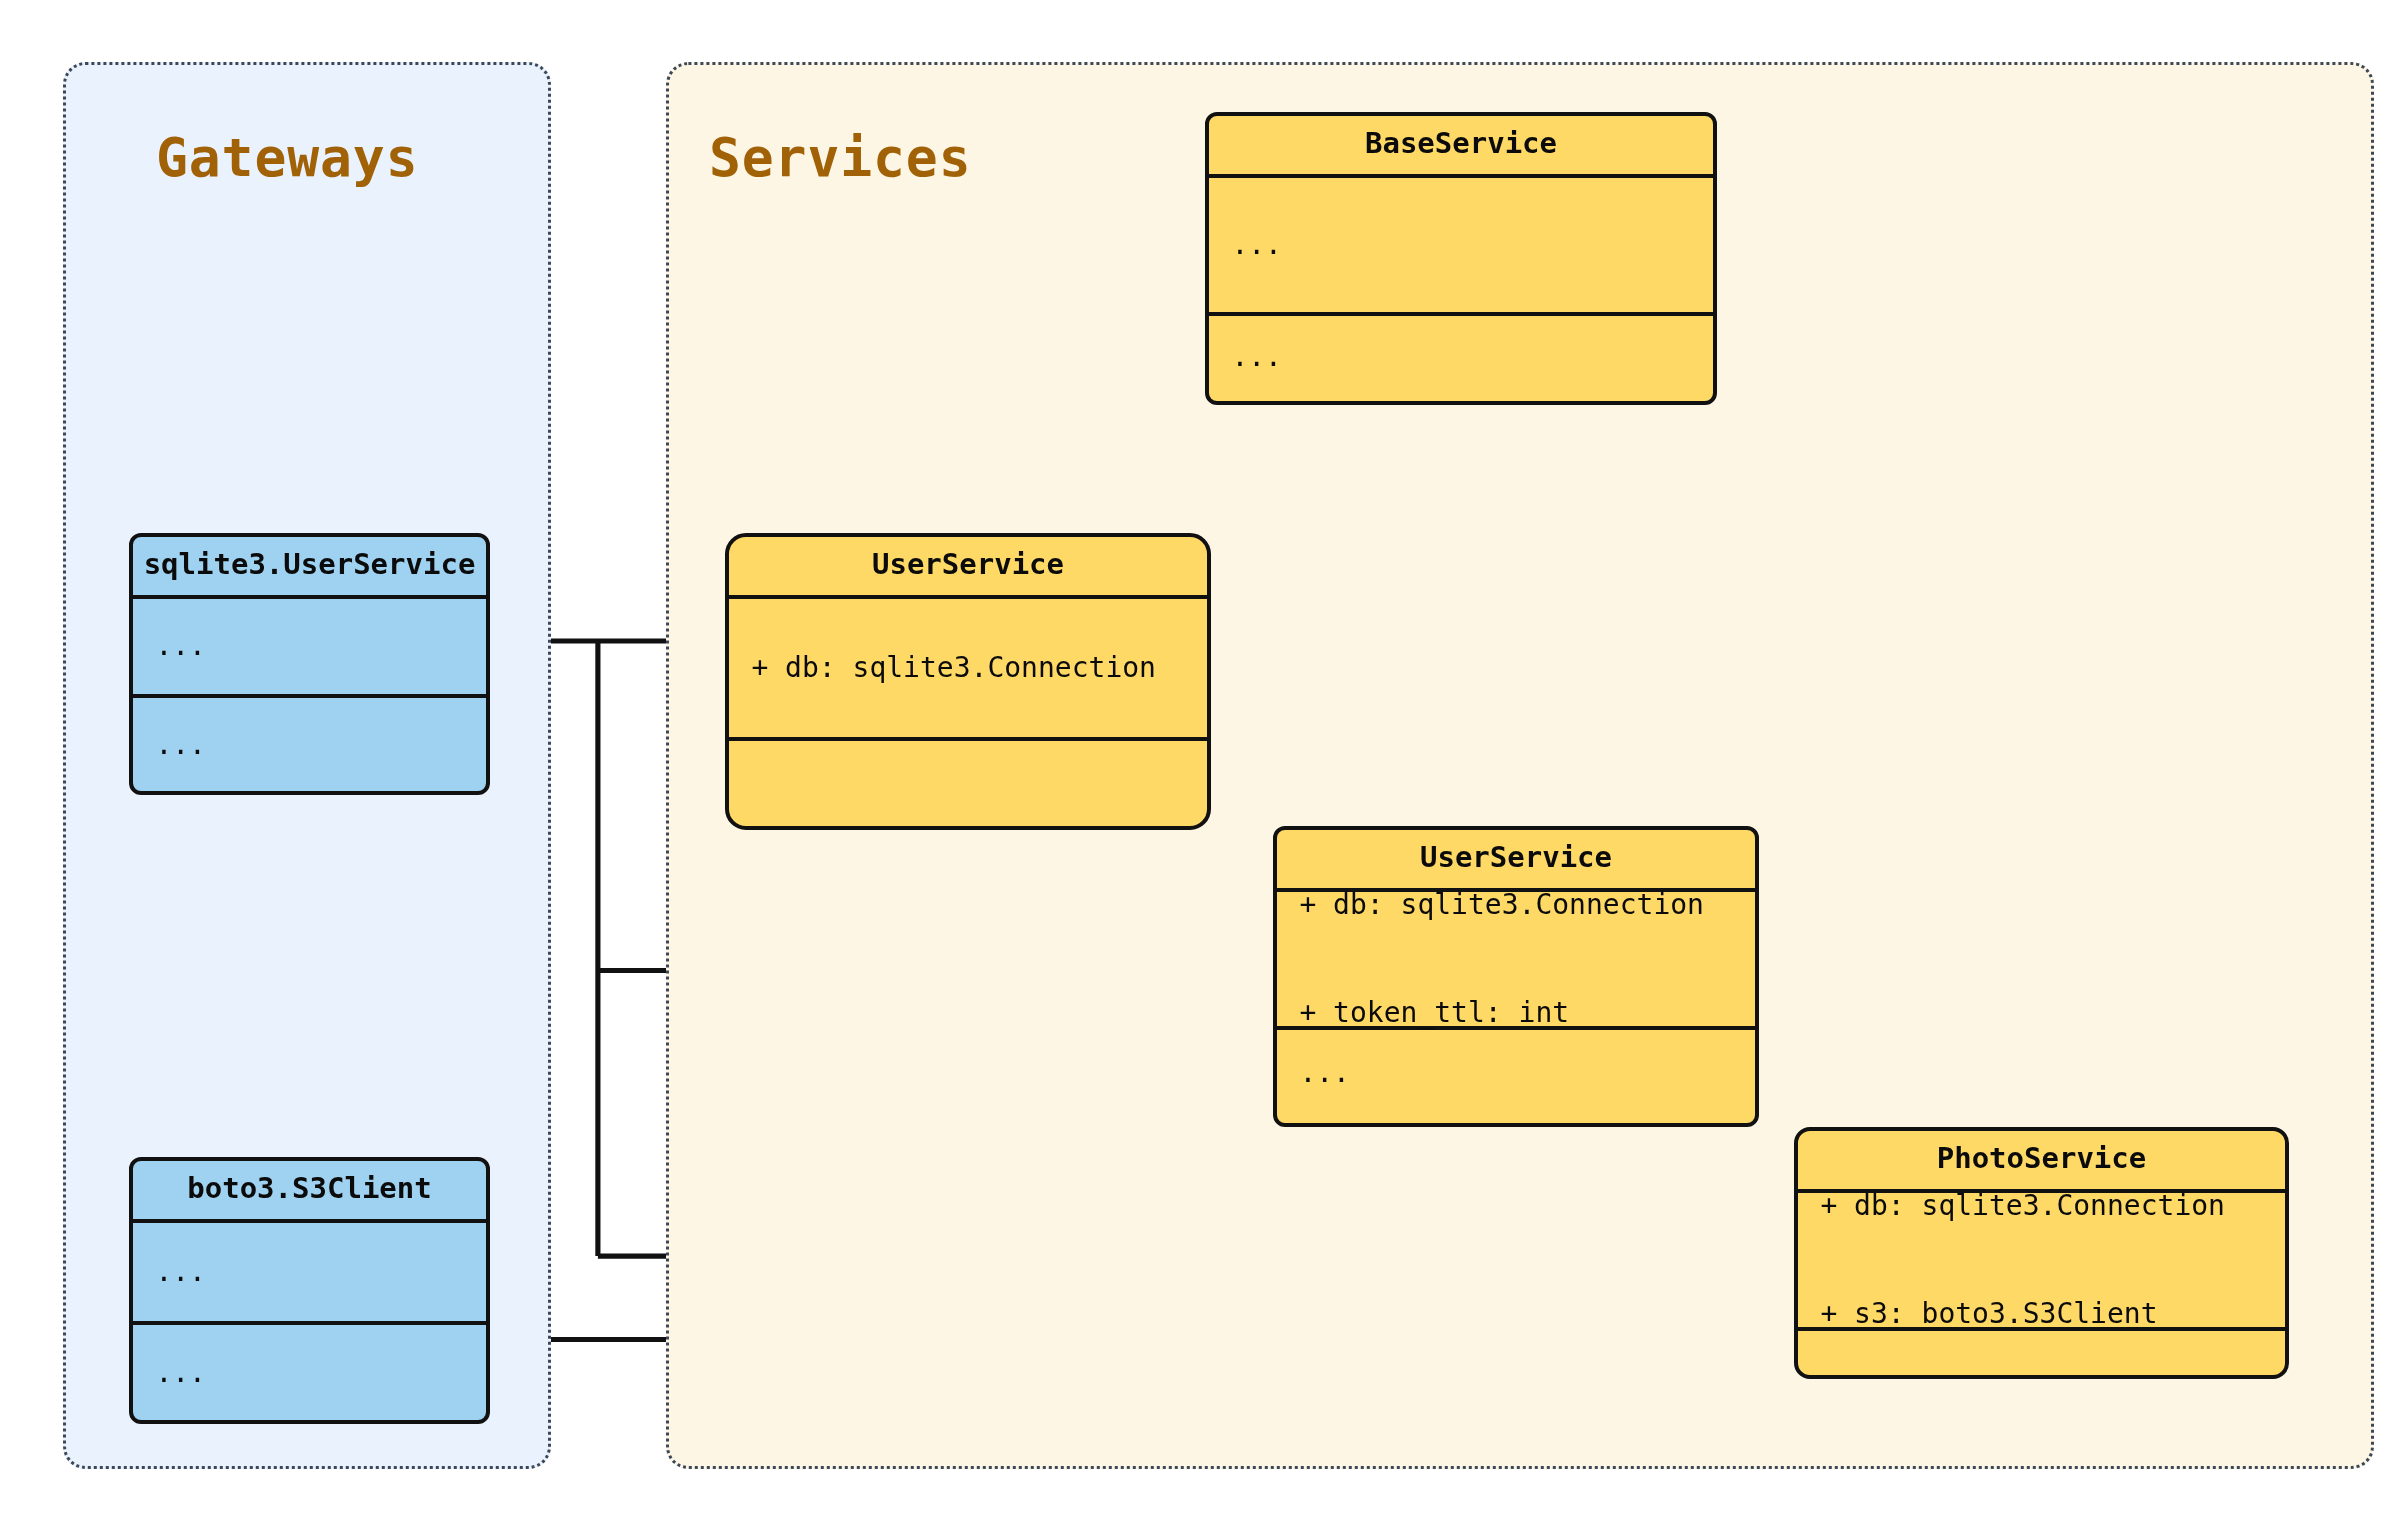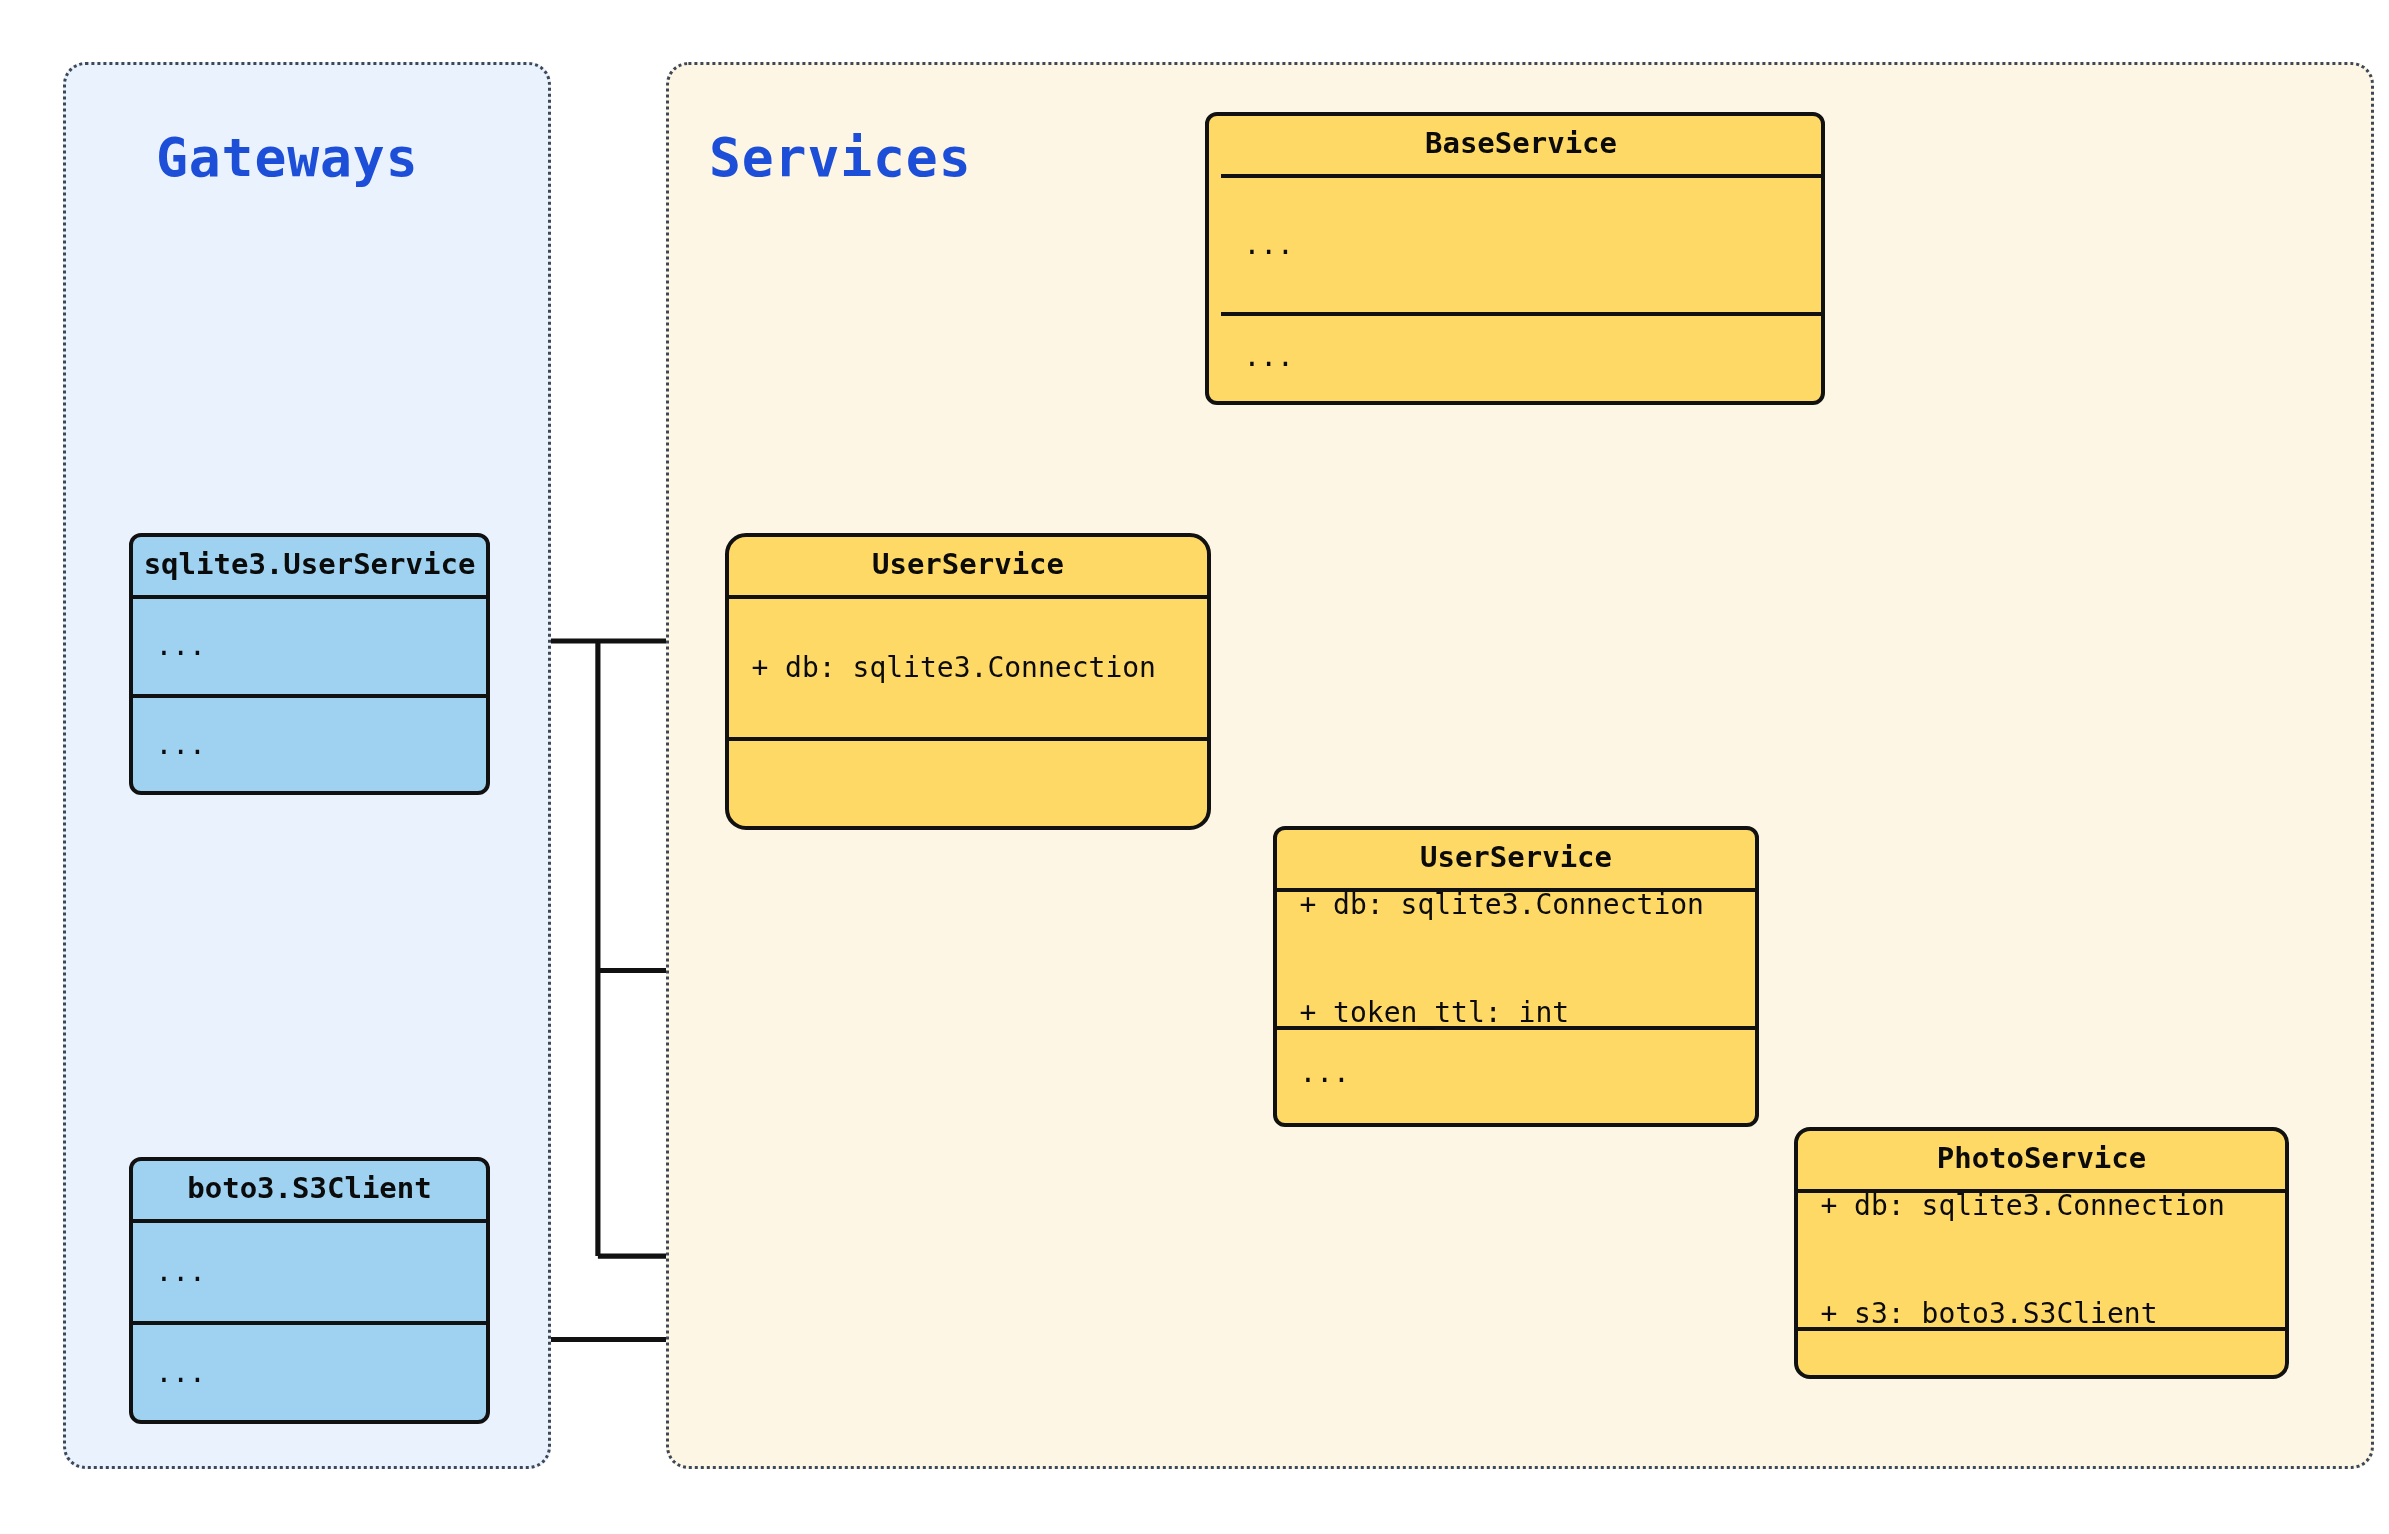--- a/index.html
+++ b/index.html
@@ -4,21 +4,21 @@
 <style>
   html,body{margin:0;padding:0;background:#ffffff;}
   body{width:2389px;height:1534px;position:relative;overflow:hidden;
        font-family:"DejaVu Sans Mono","Liberation Mono",monospace;}
   #stage{position:absolute;left:0;top:0;width:2389px;height:1534px;}
   svg#wires{position:absolute;left:0;top:0;width:2389px;height:1534px;pointer-events:none;}
 
   .panel{position:absolute;border:3.4px dotted #3c4858;border-radius:22.4px;box-sizing:border-box;}
   .panel.gw{left:63px;top:62px;width:488px;height:1407px;background:#e9f2fd;}
   .panel.sv{left:666px;top:62px;width:1708px;height:1407px;background:#fdf6e4;}
-  .panel-title{position:absolute;font-weight:bold;font-size:53px;color:#1d4ed8;
+  .panel-title{position:absolute;font-weight:bold;font-size:53px;color:#a16207;
                letter-spacing:0.9px;white-space:nowrap;}
   .panel.gw .panel-title{left:90px;top:62px;}
   .panel.sv .panel-title{left:40px;top:62px;}
 
   .uml{position:absolute;box-sizing:border-box;border:4.3px solid #111;border-radius:12px;
        overflow:hidden;background:#ffd966;z-index:5;}
   .uml.blue{background:#9ed2f0;}
   .uml .hdr{text-align:center;font-weight:bold;font-size:29px;color:#0b0b0b;
             padding:12px 8.6px 13.8px;border-bottom:4.3px solid #111;white-space:nowrap;
             line-height:1.1;}
@@ -29,21 +29,21 @@
   .uml .sec .rows div{white-space:pre;}
 
   #c_sqlite{left:129px;top:533px;width:361px;height:262px;}
   #c_sqlite .sec.a{height:99px;}
   #c_sqlite .sec.b{height:95px;}
 
   #c_boto{left:129px;top:1157px;width:361px;height:267px;}
   #c_boto .sec.a{height:102px;}
   #c_boto .sec.b{height:96px;}
 
-  #c_base{left:1205px;top:112px;width:620px;height:293px;padding-left:12px;}
+  #c_base{left:1205px;top:112px;width:512px;height:293px;}
   #c_base .sec.a{height:138px;}
   #c_base .sec.b{height:82px;}
 
   #c_user{left:725px;top:533px;width:486px;height:297px;border-radius:21px;}
   #c_user .sec.a{height:142px;}
   #c_user .sec.b{height:82px;}
 
   #c_auth{left:1273px;top:826px;width:486px;height:301px;}
   #c_auth .sec.a{height:138px;}
   #c_auth .sec.b{height:86px;}

